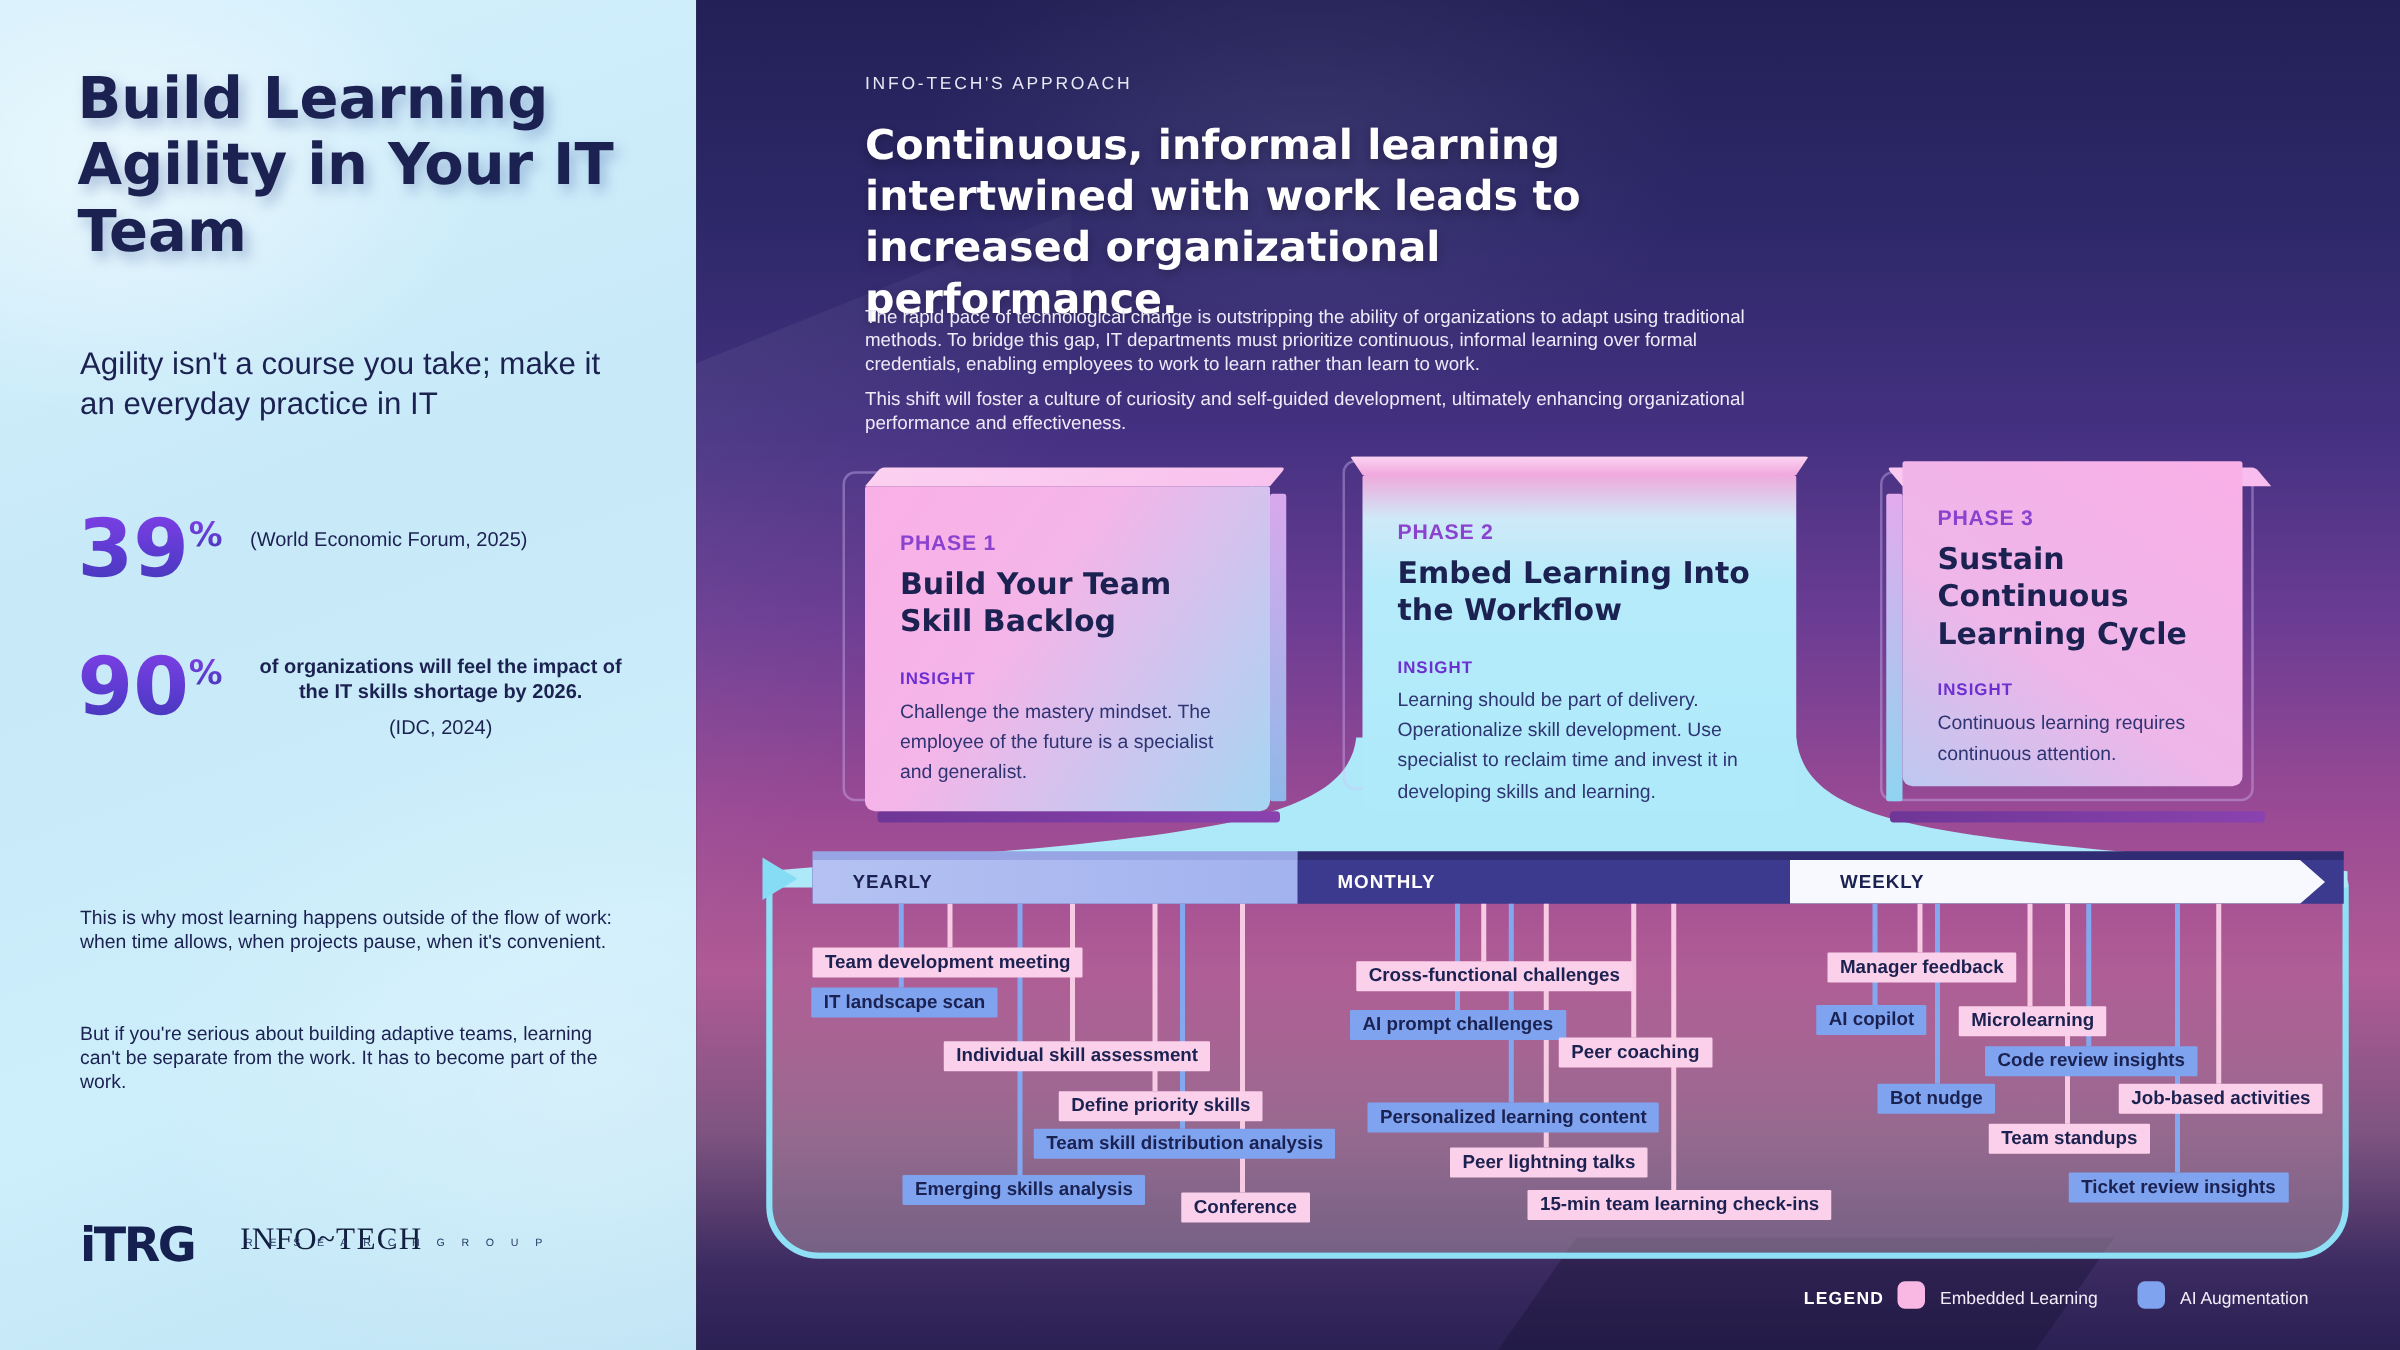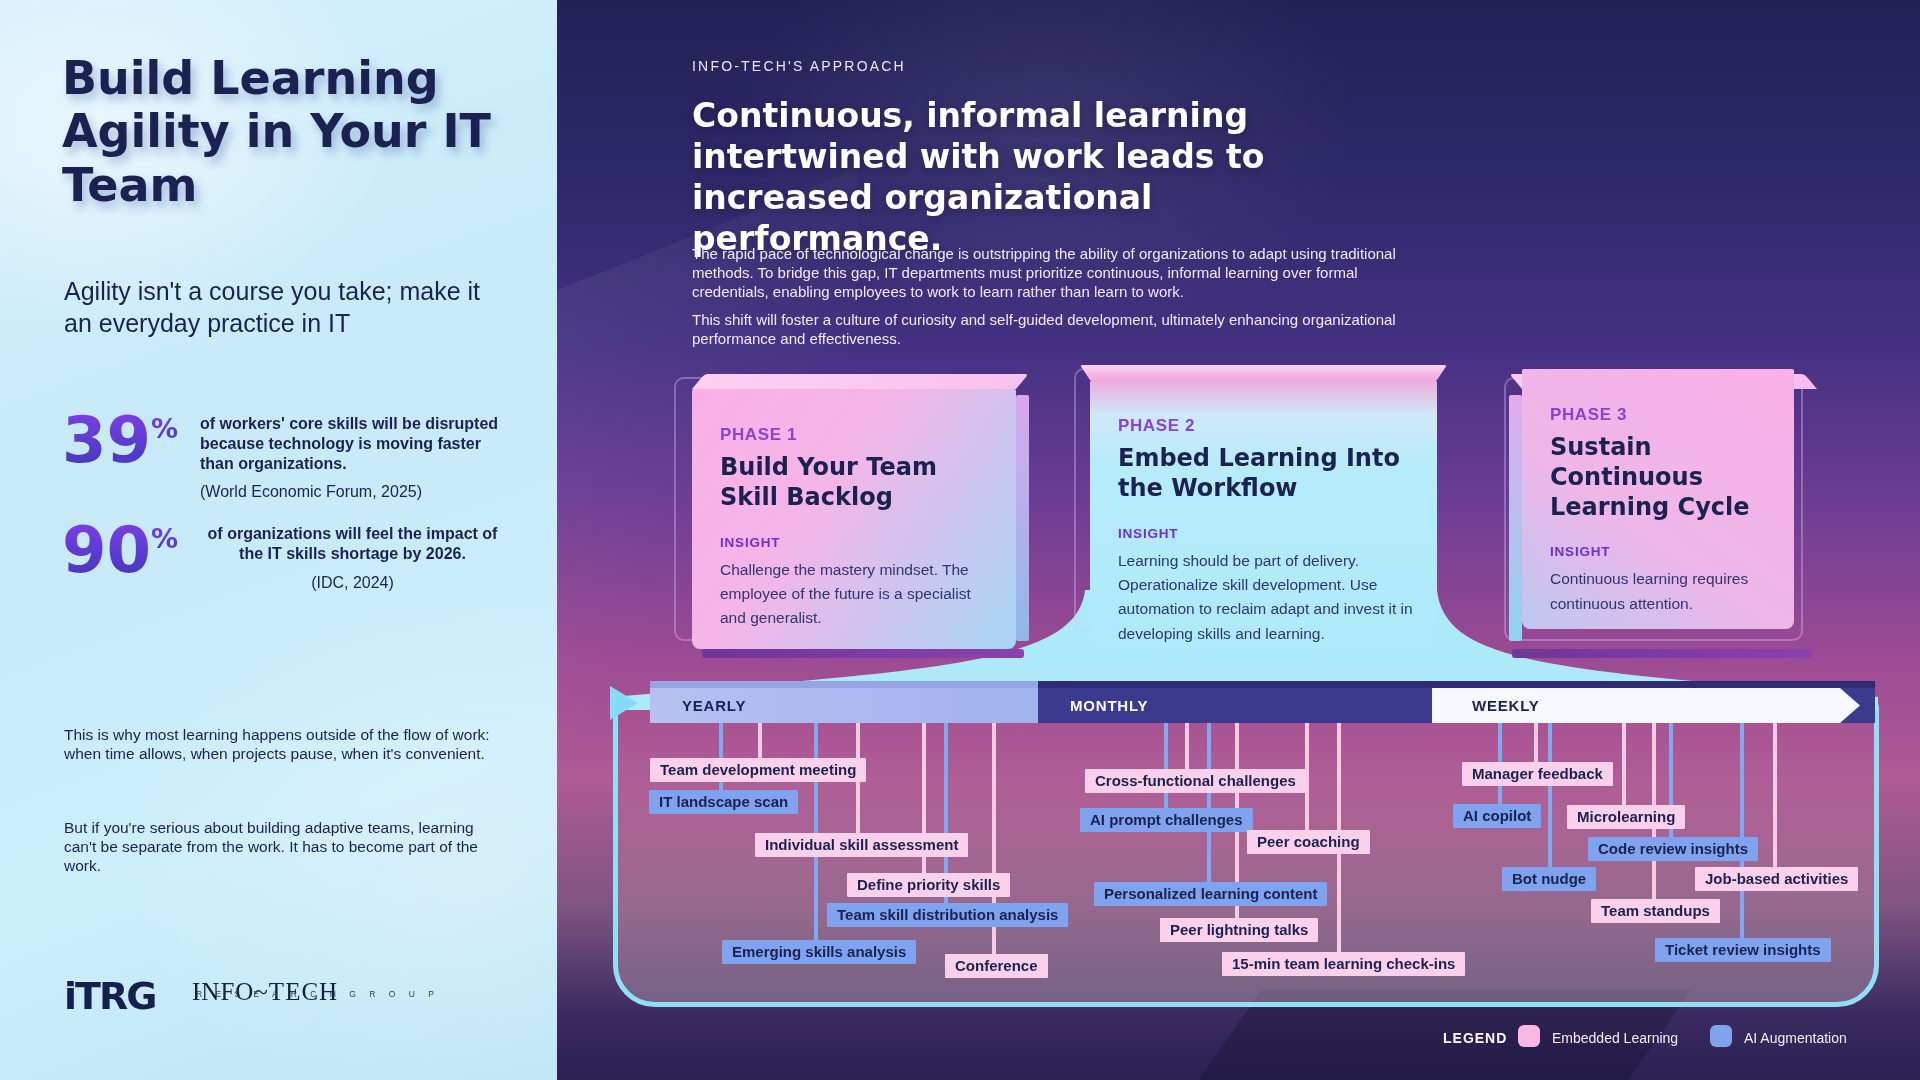--- a/index.html
+++ b/index.html
@@ -99,21 +99,20 @@
 <div class="stage">
 
   <div class="abs left-panel">
     <div class="abs lp-title">Build Learning Agility in Your IT Team</div>
     <div class="abs lp-subtitle">Agility isn't a course you take; make it an everyday practice in IT</div>
 
     <div class="abs" style="left:62px;top:412px;">
       <span class="stat-num">39</span><span class="stat-pct">%</span>
     </div>
     <div class="abs stat-text" style="left:200px;top:414px;">
-      <span>of workers' core skills will be disrupted because technology is moving faster than organizations.</span>
       <div class="stat-src">(World Economic Forum, 2025)</div>
     </div>
 
     <div class="abs" style="left:62px;top:522px;">
       <span class="stat-num">90</span><span class="stat-pct">%</span>
     </div>
     <div class="abs stat-text" style="left:200px;top:524px;text-align:center;">
       <span>of organizations will feel the impact of the IT skills shortage by 2026.</span>
       <div class="stat-src">(IDC, 2024)</div>
     </div>
@@ -208,21 +207,21 @@
     <div class="phase-title" style="width:250px;">Build Your Team Skill Backlog</div>
     <div class="insight-label">INSIGHT</div>
     <div class="insight-text" style="width:272px;">Challenge the mastery mindset. The employee of the future is a specialist and generalist.</div>
   </div>
 
   <div class="abs card-top" style="left:1080px;top:365px;width:367px;clip-path:polygon(10px 100%,0 0,100% 0,calc(100% - 10px) 100%);background:linear-gradient(180deg,#fad4f2,#f1a8de);"></div>
   <div class="abs card" style="left:1090px;top:380px;width:347px;height:268px;background:linear-gradient(180deg,#efa9dc 0%,#cfe9f8 13%,#b6ebfa 32%,#aeeafa 100%);">
     <div class="phase-label">PHASE 2</div>
     <div class="phase-title" style="width:290px;">Embed Learning Into the Workflow</div>
     <div class="insight-label">INSIGHT</div>
-    <div class="insight-text" style="width:300px;">Learning should be part of delivery. Operationalize skill development. Use automation to reclaim adapt and invest it in developing skills and learning.</div>
+    <div class="insight-text" style="width:300px;">Learning should be part of delivery. Operationalize skill development. Use specialist to reclaim time and invest it in developing skills and learning.</div>
   </div>
 
   <div class="abs card-top" style="left:1522px;top:374px;width:295px;transform:skewX(40deg);transform-origin:left bottom;background:linear-gradient(90deg,#fbc8f0,#f9bcee);"></div>
   <div class="abs side" style="left:1509px;top:395px;height:246px;background:linear-gradient(180deg,#e3aaec,#8fd4f2);"></div>
   <div class="abs card-bottom" style="left:1512px;top:649px;width:300px;"></div>
   <div class="abs card" style="left:1522px;top:369px;width:272px;height:260px;background:linear-gradient(215deg,#f9b0e7 0%,#eeb6e9 60%,#bcc8f0 100%);">
     <div class="phase-label">PHASE 3</div>
     <div class="phase-title" style="width:250px;">Sustain Continuous Learning Cycle</div>
     <div class="insight-label">INSIGHT</div>
     <div class="insight-text" style="width:250px;">Continuous learning requires continuous attention.</div>

